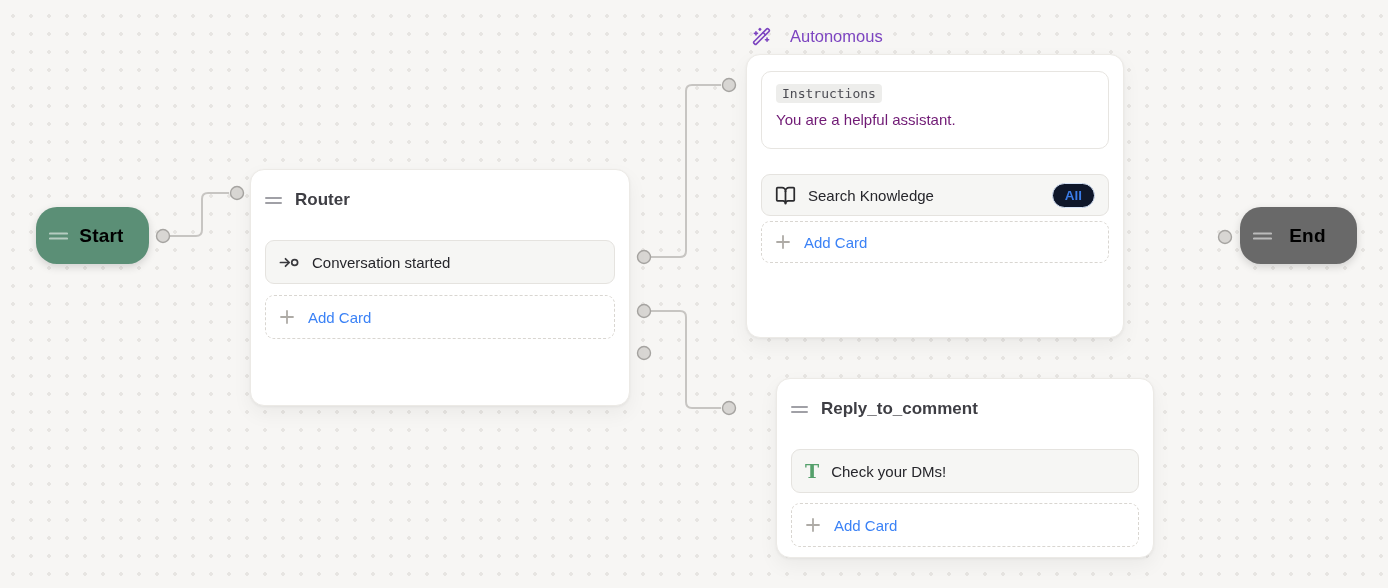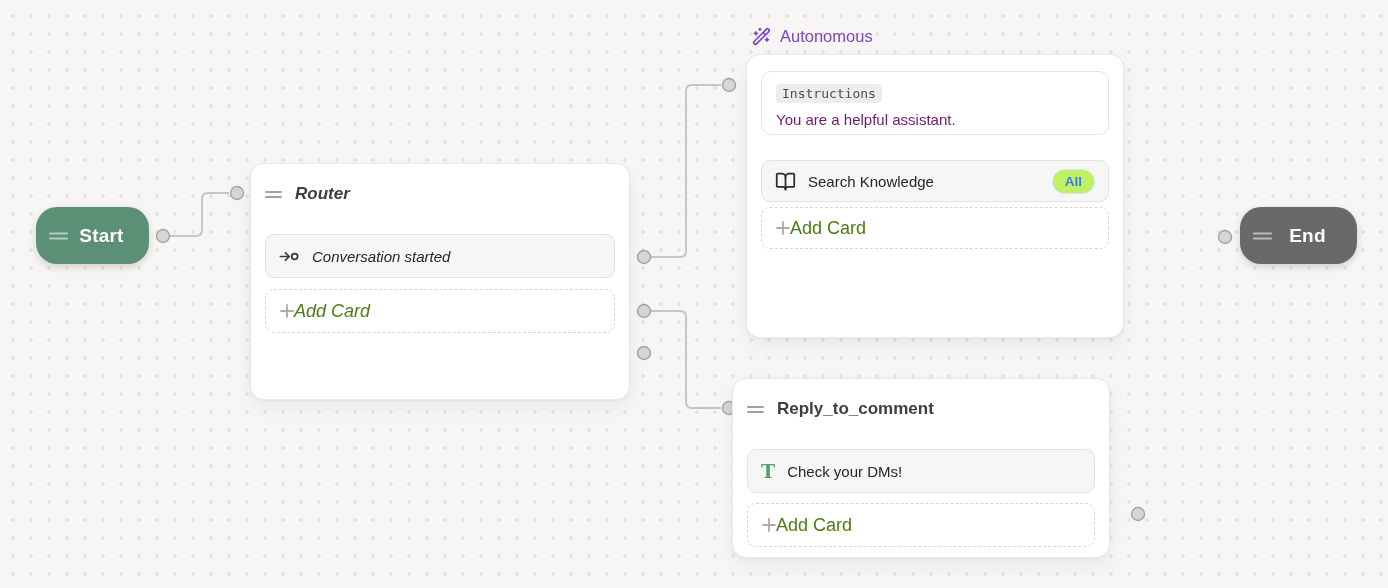--- a/index.html
+++ b/index.html
@@ -15,71 +15,71 @@
   #edges { position:absolute; left:0; top:0; width:1388px; height:588px; }
   #edges path.edge { fill:none; stroke:#c7c5c2; stroke-width:2; }
   #edges circle.port { fill:#d8d6d3; stroke:#a6a4a1; stroke-width:1.4; }
   
   .pill {
     position:absolute; height:57px; border-radius:21px;
     display:flex; align-items:center; padding:0 14px 0 13px;
     box-shadow:0 3px 8px rgba(0,0,0,0.15);
   }
   .pill .grip { flex:0 0 auto; }
-  .pill .pill-label { flex:1; text-align:center; color:#ffffff; font-size:19px; font-weight:700; letter-spacing:.2px; }
+  .pill .pill-label { flex:1; text-align:center; color:#000000; font-size:19px; font-weight:700; letter-spacing:.2px; }
   #start-node { left:36px; top:207px; width:113px; background:#5b8f76; }
   #end-node   { left:1240px; top:207px; width:117px; background:#696969; }
   
   .node {
     position:absolute; background:#ffffff;
     border:1px solid #eceae6; border-radius:14px;
     box-shadow:0 8px 20px rgba(0,0,0,0.05), 0 1px 3px rgba(0,0,0,0.05);
   }
   .node-header { display:flex; align-items:center; gap:13px; height:32px; }
   .node-title  { font-size:17px; font-weight:700; color:#3e3e44; }
   .card {
     height:44px; border-radius:9px; background:#f6f6f4; border:1px solid #e5e3df;
     display:flex; align-items:center; gap:12px; padding:12px 13px;
     font-size:15px; color:#26262b; cursor:pointer;
   }
   .add-card {
     height:44px; border-radius:9px; border:1.5px dashed #d9d6d1; background:transparent;
-    display:flex; align-items:center; padding:0 14px;
-    font-size:18px; color:#4d7c0f; cursor:pointer;
-  }
-  
-  #router-node { left:250px; top:163px; width:380px; height:237px; padding:14px;font-style:italic; }
+    display:flex; align-items:center; gap:14px; padding:0 14px;
+    font-size:15px; color:#3b82f6; cursor:pointer;
+  }
+  
+  #router-node { left:250px; top:169px; width:380px; height:237px; padding:14px; }
   #router-node .node-header { margin-bottom:24px; }
   #router-node .card { margin-bottom:11px; }
   
   #autonomous-badge {
-    position:absolute; left:752px; top:27px; display:flex; align-items:center; gap:9px;
+    position:absolute; left:752px; top:27px; display:flex; align-items:center; gap:19px;
     color:#7c44c0; font-size:16.5px; font-weight:500;text-align:right;
   }
   #autonomous-node { left:746px; top:54px; width:378px; height:284px; padding:16px 14px 13px; }
   #autonomous-node .node-header { margin-bottom:23px; }
   .prompt-box {
-    height:64px; border:1px solid #e7e5e1; border-radius:10px; background:#fff;
+    height:78px; border:1px solid #e7e5e1; border-radius:10px; background:#fff;
     padding:12px 14px; margin-bottom:25px;
   }
   .prompt-chip {
     display:inline-block; font-family:"DejaVu Sans Mono", monospace;
     font-size:13px; color:#4c4c53; background:#ededeb; border-radius:4px;
     padding:2px 6px; margin-bottom:8px;
   }
   .prompt-text { font-size:15px; color:#701a75; }
   .tool-card { height:42px; margin-bottom:5px; }
   #autonomous-node .add-card { height:42px; }
   .scope-badge {
-    margin-left:auto; background:#bef264; border:1.5px solid #d7e4f8; color:#3b7ce8;
+    margin-left:auto; background:#0f172a; border:1.5px solid #d7e4f8; color:#3b7ce8;
     font-size:13.5px; font-weight:700; padding:4px 12px; border-radius:999px; cursor:pointer;text-align:right;
   }
   .bubble-btn { margin-left:auto; display:flex; cursor:pointer; }
   
-  #reply-node { left:732px; top:378px; width:378px; height:180px; padding:14px; }
+  #reply-node { left:776px; top:378px; width:378px; height:180px; padding:14px; }
   #reply-node .node-header { margin-bottom:24px; }
   #reply-node .card { margin-bottom:10px; }
   .t-glyph { font-family:"DejaVu Serif", serif; font-size:19px; font-weight:600; color:#55a06b; line-height:1; }
   .icon { display:flex; align-items:center; }
 </style>
 </head>
 <body>
 
 <div id="canvas">
 

